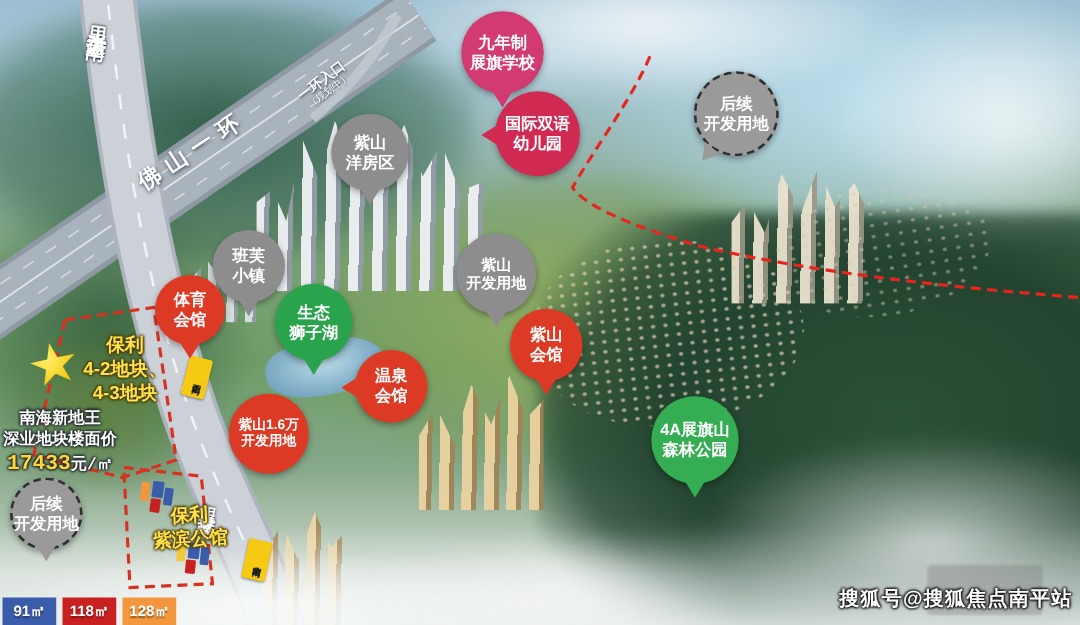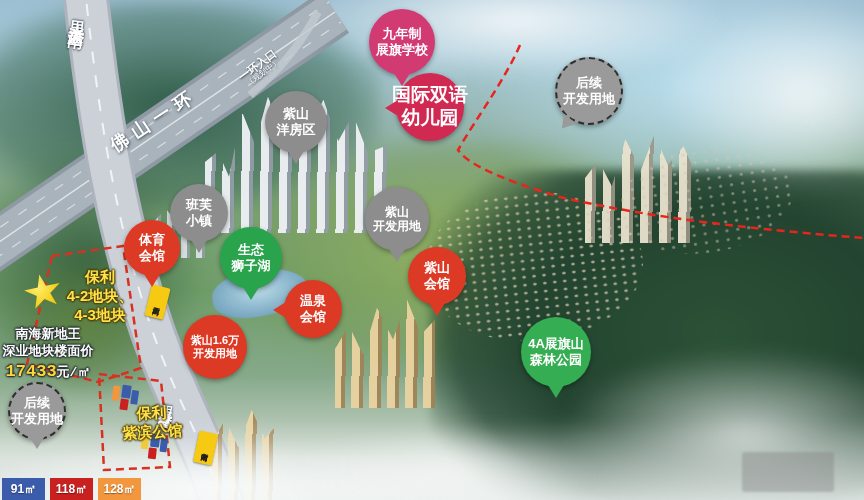--- a/index.html
+++ b/index.html
@@ -192,21 +192,21 @@
     <i style="left:8px;top:14px;width:8px;height:11px;background:#c92020"></i>
     <i style="left:19px;top:3px;width:7px;height:14px;background:#3b5caa"></i>
   </div>
 
   <div id="badges">
       <div class="badge" style="left: 369px; top: 9px; width: 66px; height: 66px; background: rgb(210, 58, 114); font-size: 13px;">
         <div class="tail tail-down" style="border-top-color: rgb(210, 58, 114);"></div>
         <span>九年制</span>
         <span>展旗学校</span>
       </div>
-      <div class="badge" style="left: 396px; top: 73px; width: 68px; height: 68px; background: rgb(208, 42, 82); font-size: 19px;">
+      <div class="badge" style="left: 396px; top: 73px; width: 68px; height: 68px; background: rgb(208, 42, 82); font-size: 13px;">
         <div class="tail tail-left" style="border-right-color: rgb(208, 42, 82);"></div>
         <span>国际双语</span>
         <span>幼儿园</span>
       </div>
       <div class="badge" style="left: 265px; top: 91px; width: 62px; height: 62px; background: rgb(141, 141, 141); font-size: 13px;">
         <div class="tail tail-down" style="border-top-color: rgb(141, 141, 141);"></div>
         <span>紫山</span>
         <span>洋房区</span>
       </div>
       <div class="badge dashed" style="left: 555px; top: 57px; width: 68px; height: 68px; background: rgb(154, 154, 154); font-size: 13px;">
@@ -260,14 +260,15 @@
       </div>
     </div>
 
   <div id="legend">
       <div class="legend-item" style="background: rgb(59, 92, 170);">91㎡</div>
       <div class="legend-item" style="background: rgb(201, 32, 32);">118㎡</div>
       <div class="legend-item" style="background: rgb(242, 151, 61);">128㎡</div>
     </div>
 
   <div id="wm-backdrop"></div>
+  <div id="watermark">搜狐号@搜狐焦点南平站</div>
 
 </div>
 
 </body></html>

